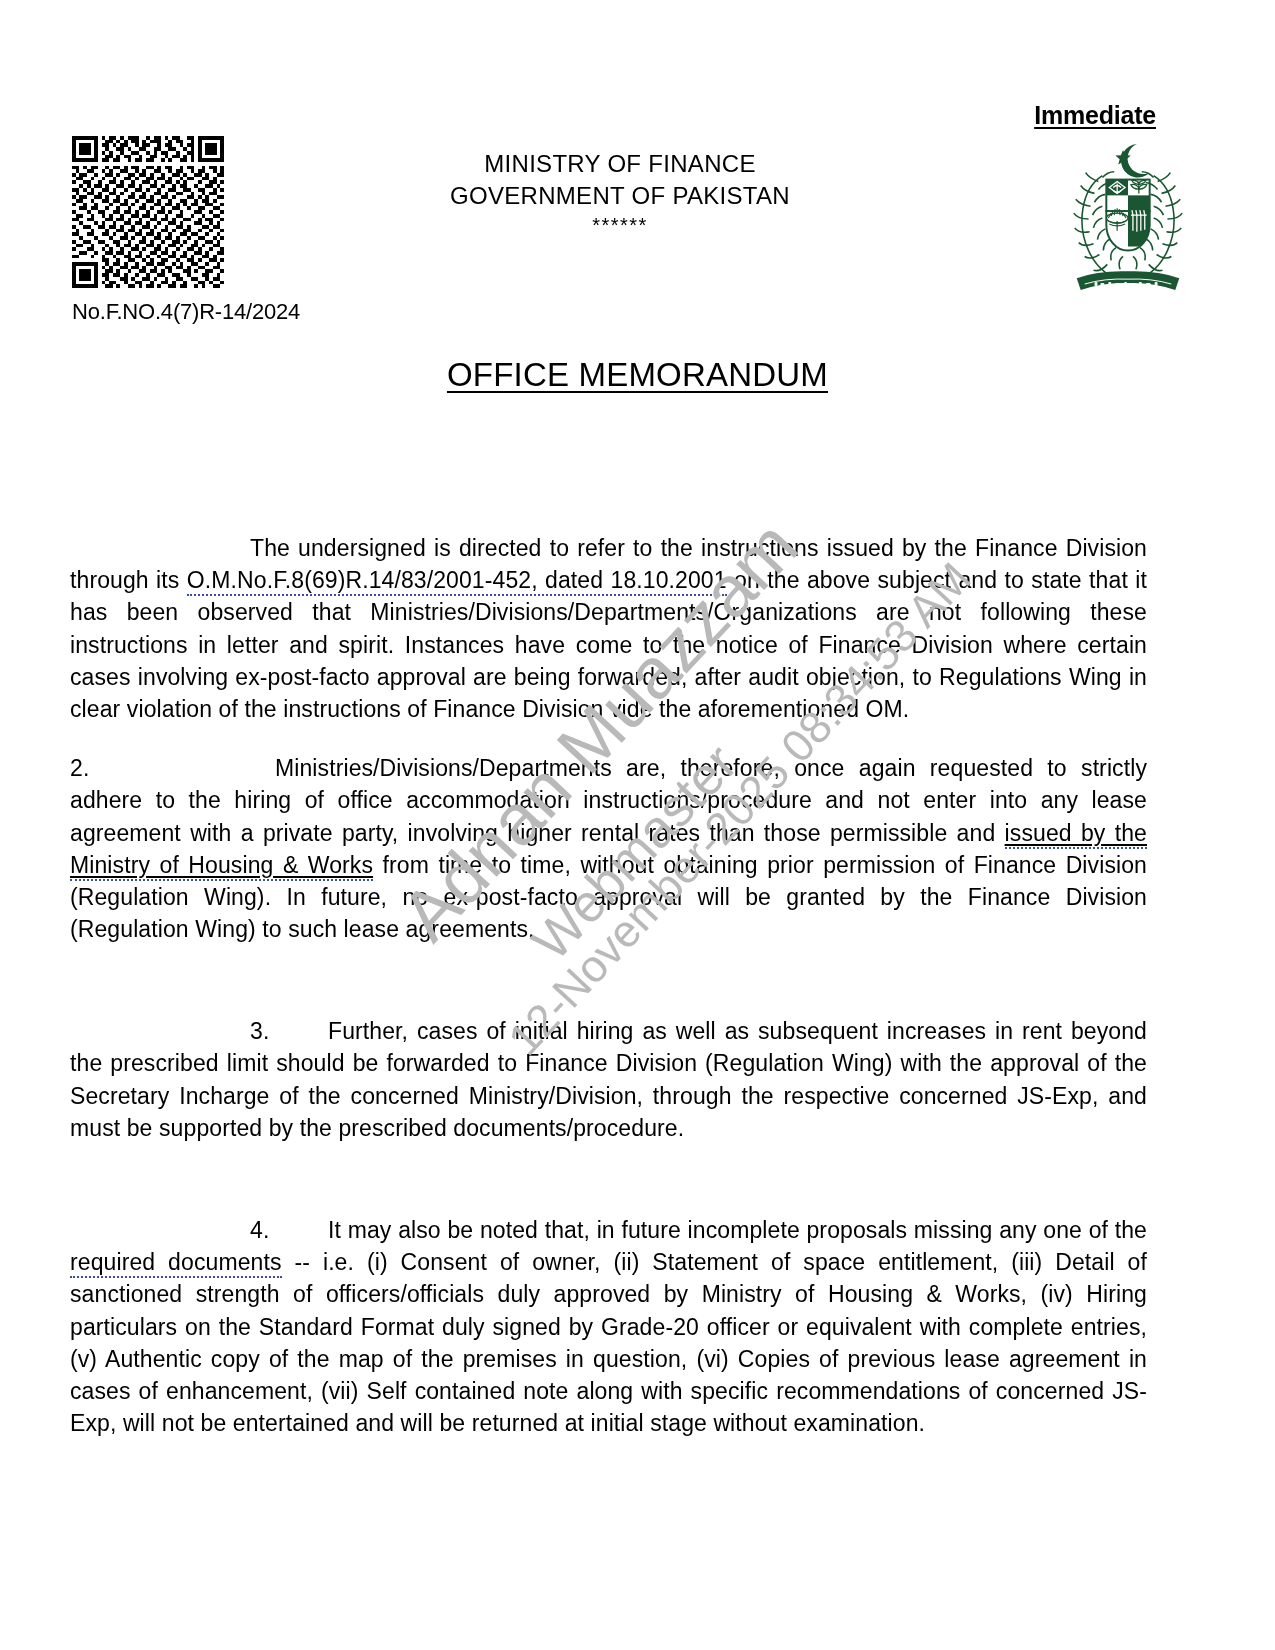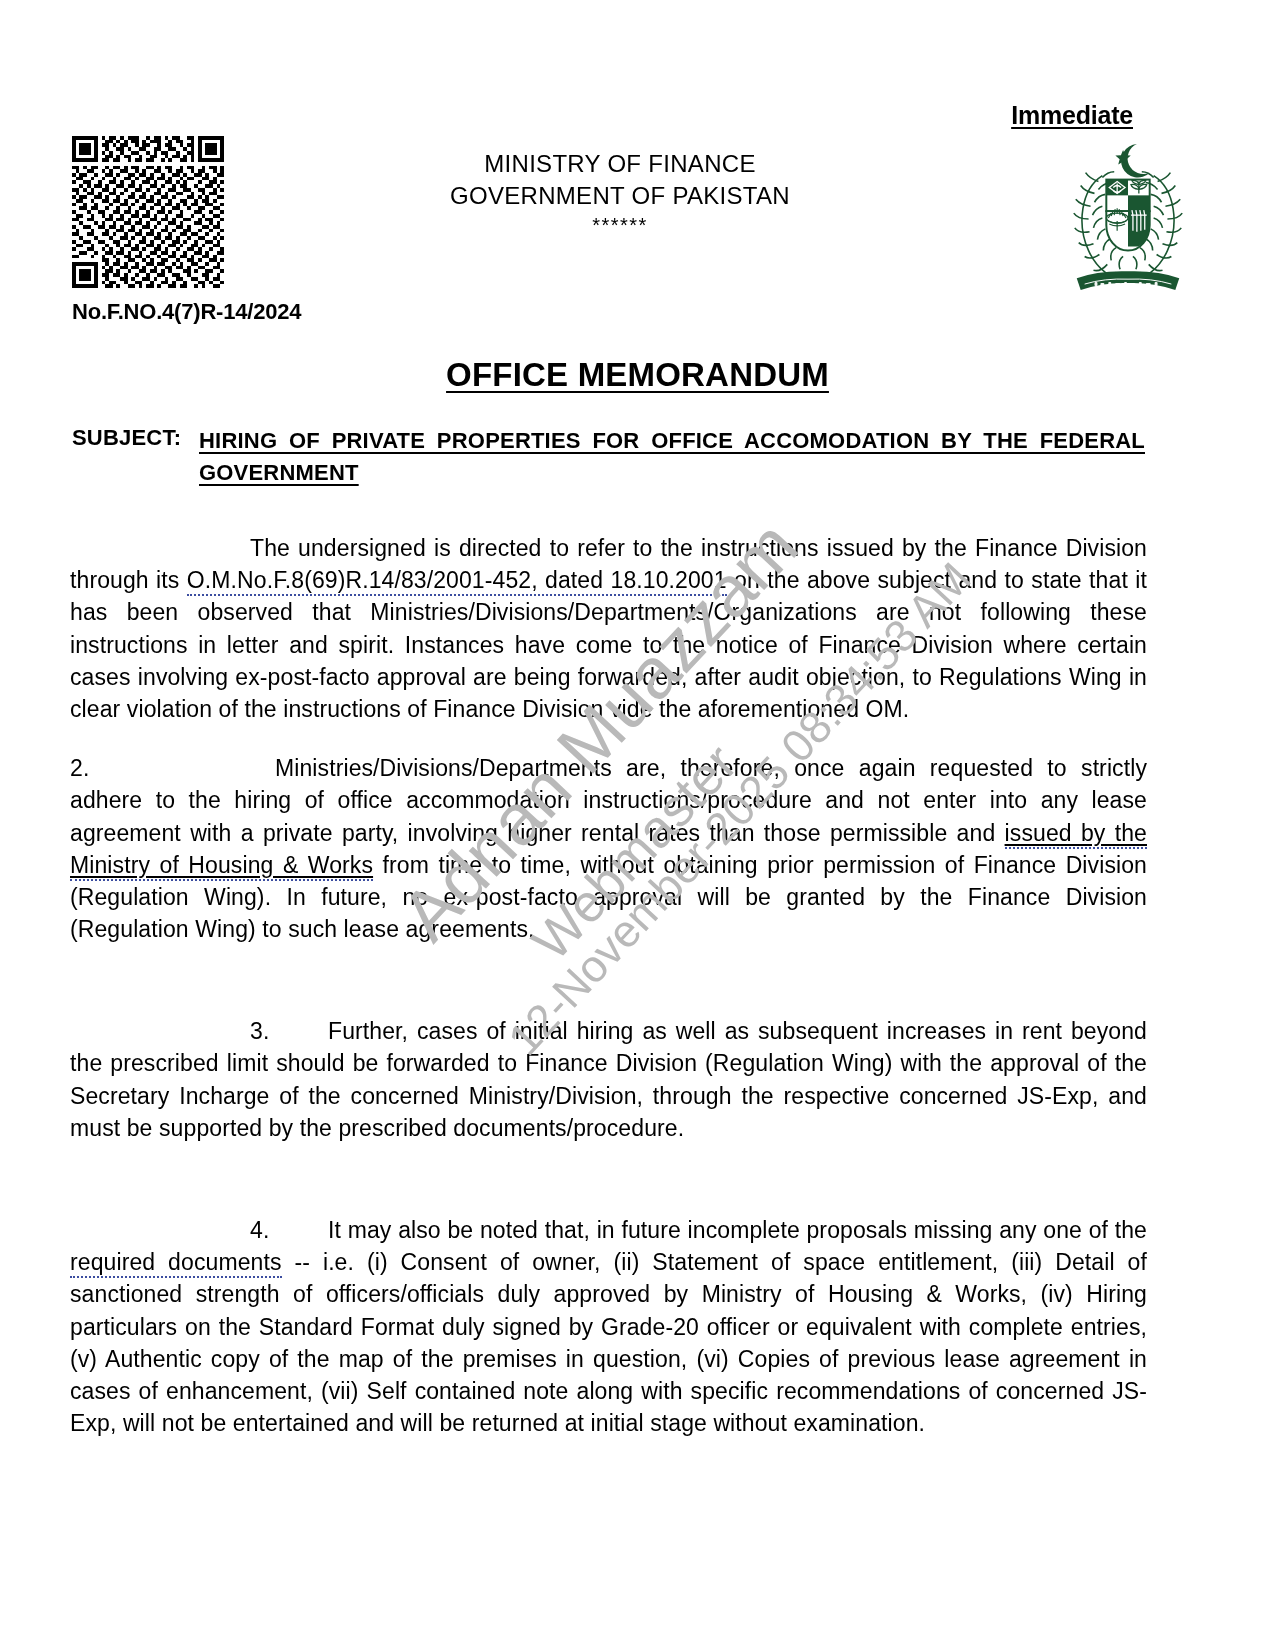--- a/index.html
+++ b/index.html
@@ -17,21 +17,21 @@
     width: 1275px;
     height: 1650px;
     background: #ffffff;
     overflow: hidden;
   }
 
   
   .immediate {
     position: absolute;
     top: 101px;
-    right: 142px;
+    right: 119px;
     font-size: 25px;
     font-weight: bold;
     text-decoration: underline;
     text-underline-offset: 3px;
     letter-spacing: -0.2px;
   }
 
   .qr {
     position: absolute;
     left: 72px;
@@ -67,21 +67,21 @@
     width: 138px;
     height: 160px;
   }
   .emblem svg { display: block; width: 100%; height: 100%; }
 
   .ref-no {
     position: absolute;
     left: 72px;
     top: 299px;
     font-size: 22px;
-    font-weight: bold;
+    font-weight: normal;
     letter-spacing: -0.2px;
   }
   .place-date {
     position: absolute;
     right: 130px;
     top: 299px;
     font-size: 22px;
     font-weight: bold;
     letter-spacing: -0.2px;
     white-space: nowrap;
@@ -93,21 +93,21 @@
   }
 
   
   .om-title {
     position: absolute;
     left: 0;
     right: 0;
     top: 356px;
     text-align: center;
     font-size: 33px;
-    font-weight: bold;
+    font-weight: normal;
     letter-spacing: 0.2px;
   }
   .om-title span {
     text-decoration: underline;
     text-underline-offset: 5px;
     text-decoration-thickness: 2px;
   }
 
   
   .subject-row {
@@ -802,24 +802,20 @@
           <rect x="97" y="144" width="3" height="4" rx="1"></rect>
         </g>
       </g>
     </svg>
   </div>
 
   <div class="ref-no">No.F.NO.4(7)R-14/2024</div>
 
   <div class="om-title"><span>OFFICE MEMORANDUM</span></div>
 
-  <div class="subject-row">
-    <div class="subject-label">SUBJECT:</div>
-    <div class="subject-text"><span class="u">HIRING OF PRIVATE PROPERTIES FOR OFFICE ACCOMODATION BY THE FEDERAL GOVERNMENT</span></div>
-  </div>
 
   <div class="body-wrap">
 
     <p class="para"><span class="indent"></span><span>The undersigned is directed to refer to the instructions issued by the Finance Division through its </span><span class="dotted-u">O.M.No.F.8(69)R.14/83/2001-452, dated 18.10.2001</span><span>  on the above subject and to state that it has been observed that Ministries/Divisions/Departments/Organizations are not following these instructions in letter and spirit. Instances have come to the notice of Finance Division where certain cases involving ex-post-facto approval are being forwarded, after audit objection, to Regulations Wing in clear violation of the instructions of Finance Division vide the aforementioned OM.</span></p>
 
     <div class="gap-sm"></div>
 
     <p class="para"><span class="num-lead">2.</span><span>Ministries/Divisions/Departments are, therefore, once again requested to strictly adhere to the hiring of office accommodation instructions/procedure and not enter into any lease agreement with a private party, involving higher rental rates than those permissible and </span><span class="solid-u dotted-u">issued by the Ministry of Housing &amp; Works</span><span>  from time to time, without obtaining prior permission of Finance Division (Regulation Wing). In future, no ex-post-facto approval will be granted by the Finance Division (Regulation Wing) to such lease agreements.</span></p>
 
     <div class="gap-lg"></div>

